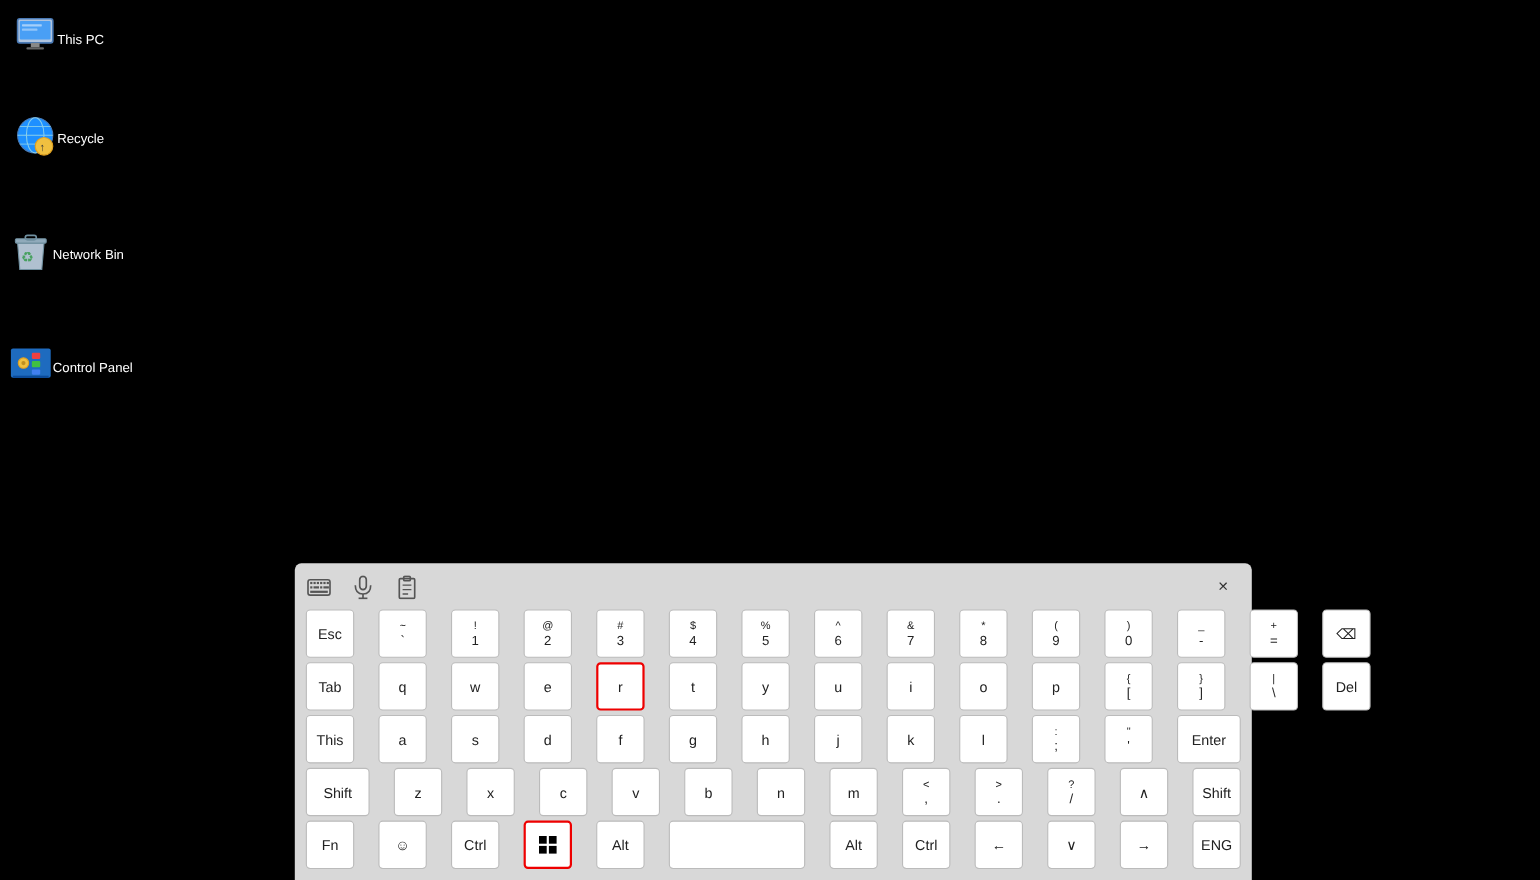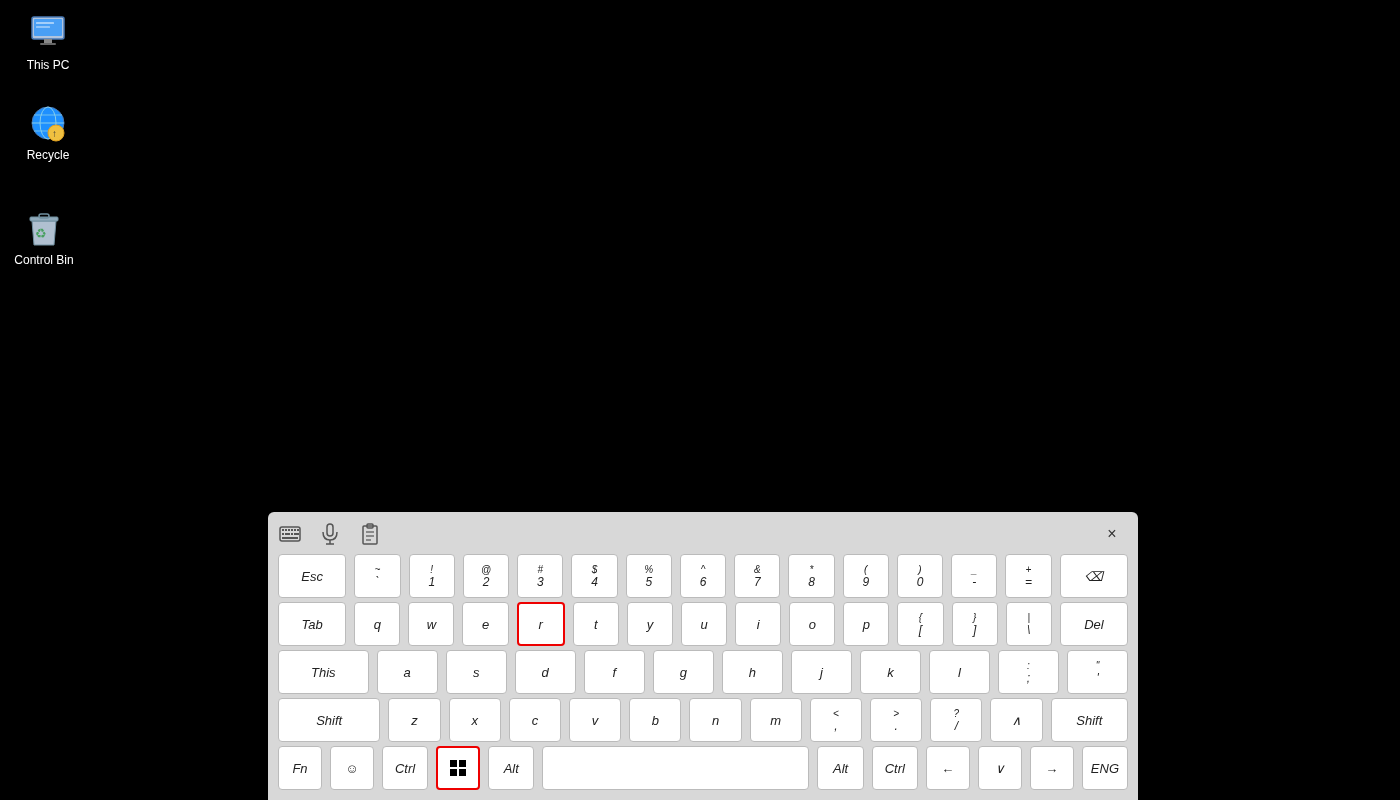--- a/index.html
+++ b/index.html
@@ -15,21 +15,21 @@
     
     #desktop {
       width: 100%;
       height: 530px;
       background: #000;
       position: relative;
     }
 
     .desktop-icon {
       display: flex;
-      flex-direction: column;
+      flex-direction: row;
       align-items: center;
       width: 80px;
       position: absolute;
       cursor: pointer;
       padding: 4px;
     }
 
     .desktop-icon .icon-img {
       width: 40px;
       height: 40px;
@@ -102,23 +102,22 @@
     }
 
     .keyboard-rows {
       display: flex;
       flex-direction: column;
       gap: 4px;
     }
 
     .kb-row {
       display: flex;
-      gap: 8px;
-      align-items: center;
-      font-style: italic;
+      gap: 22px;
+      align-items: center;
     }
 
     .kb-key {
       background: #fff;
       border: 1px solid #bbb;
       border-radius: 4px;
       height: 44px;
       display: flex;
       flex-direction: column;
       align-items: center;
@@ -217,23 +216,41 @@
 
         <polygon points="8,12 32,12 30,36 10,36" fill="#b0c0d0" stroke="#7090a0" stroke-width="1"></polygon>
 
         <rect x="6" y="8" width="28" height="4" rx="1" fill="#90aabb" stroke="#7090a0" stroke-width="1"></rect>
 
         <rect x="15" y="5" width="10" height="4" rx="2" fill="none" stroke="#7090a0" stroke-width="1.5"></rect>
 
         <text x="11" y="29" font-size="13" fill="#48a060">♻</text>
       </svg>
     </div>
-    <span class="icon-label">Control Bin</span>
+    <span class="icon-label">Network Bin</span>
   </div>
 
+  <div class="desktop-icon" style="top:308px; left:4px;">
+    <div class="icon-img">
+      <svg width="42" height="36" viewBox="0 0 42 36">
+
+        <rect x="2" y="2" width="38" height="28" rx="2" fill="#1e6bbf"></rect>
+
+        <circle cx="14" cy="16" r="5" fill="#f0c040" stroke="#e0a020" stroke-width="1"></circle>
+        <circle cx="14" cy="16" r="2" fill="#c09020"></circle>
+
+        <rect x="22" y="6" width="8" height="6" rx="1" fill="#f04040"></rect>
+        <rect x="22" y="14" width="8" height="6" rx="1" fill="#40c040"></rect>
+        <rect x="22" y="22" width="8" height="5" rx="1" fill="#4080f0"></rect>
+
+        <rect x="4" y="28" width="34" height="2" fill="#0a4a9a"></rect>
+      </svg>
+    </div>
+    <span class="icon-label">Control Panel</span>
+  </div>
 </div>
 
 <div id="keyboard-panel" style="position:absolute; bottom:0; left:268px; width:870px; background:#d8d8d8; border-radius:6px 6px 0 0; padding:8px 10px 10px 10px; box-shadow: 0 -3px 10px rgba(0,0,0,0.4);">
 
   <div class="keyboard-header">
     <div class="keyboard-header-icons">
 
       <div class="kb-header-icon">
         <svg width="22" height="16" viewBox="0 0 22 16">
           <rect x="1" y="1" width="20" height="14" rx="2" fill="none" stroke="#555" stroke-width="1.5"></rect>
@@ -419,20 +436,23 @@
           <span class="primary">l</span>
         </div>
       <div class="kb-key">
           <span class="dual-top">:</span>
           <span class="dual-bot">;</span>
         </div>
       <div class="kb-key">
           <span class="dual-top">"</span>
           <span class="dual-bot">'</span>
         </div>
+      <div class="kb-key wide-2">
+          <span class="primary">Enter</span>
+        </div>
     </div>
 
     <div class="kb-row">
       <div class="kb-key wide-2">
           <span class="primary">Shift</span>
         </div>
       <div class="kb-key">
           <span class="primary">z</span>
         </div>
       <div class="kb-key">

